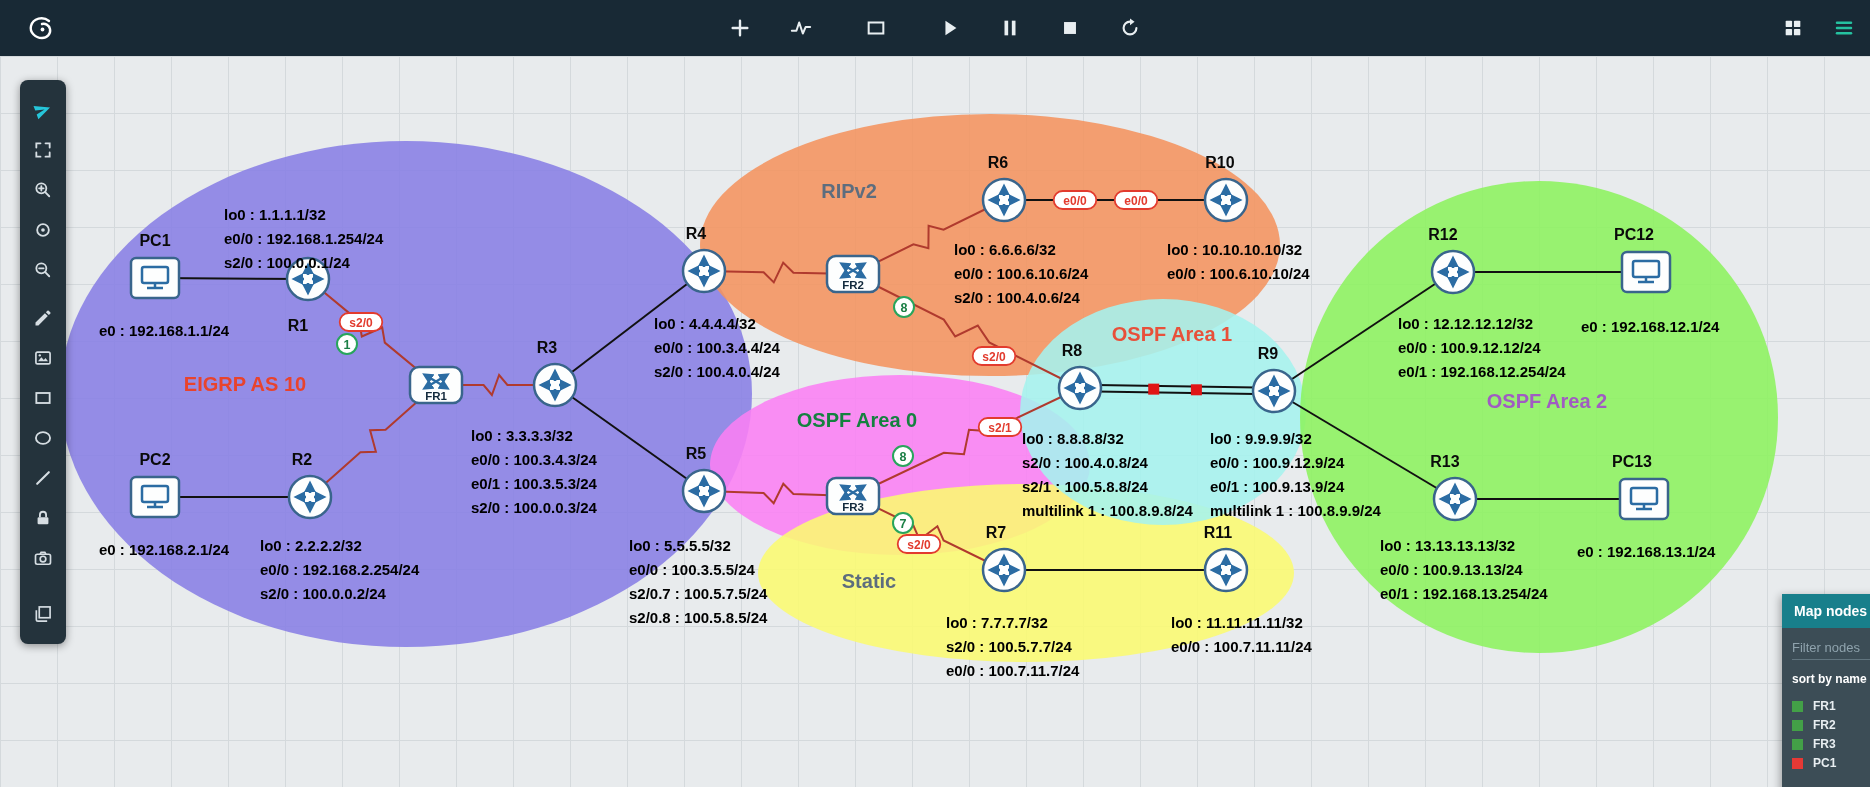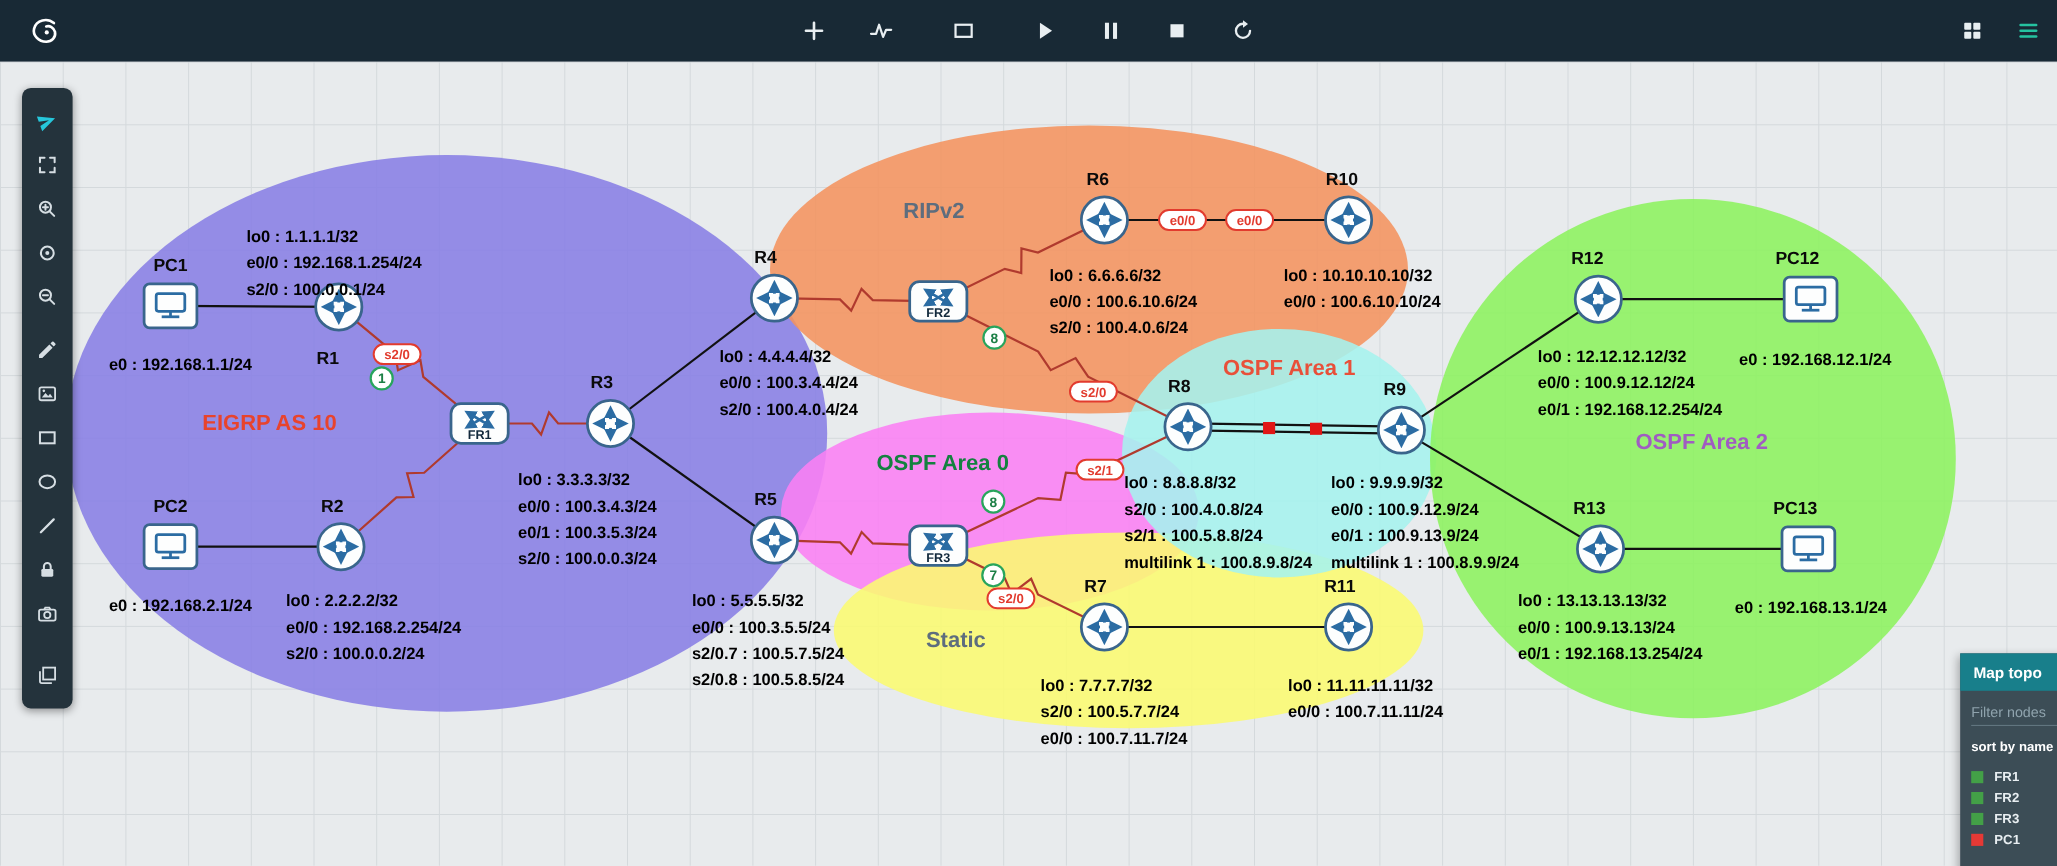--- a/index.html
+++ b/index.html
@@ -474,21 +474,21 @@
   <button class="icon-btn last">
     <svg width="20" height="20" viewBox="0 0 24 24">
         <rect x="7.5" y="3.5" width="13" height="13" stroke="currentColor" stroke-width="2" fill="none"></rect>
         <path d="M4 7.5 V18.5 A2 2 0 0 0 6 20.5 H17" stroke="currentColor" stroke-width="2" fill="none"></path>
       </svg>
   </button>
 </nav>
 
 <aside class="map-panel">
   <div class="map-panel-header">
-    <span>Map topo</span>
+    <span>Map nodes</span>
   </div>
   <div class="map-panel-body">
     <input type="text" placeholder="Filter nodes" style="">
     <div class="sort-label">sort by name a</div>
     <div class="node-list">
         <div class="node-row">
           <span class="sw" style="background: rgb(67, 160, 71);"></span>
           <span class="nm">FR1</span>
         </div>
         <div class="node-row">

